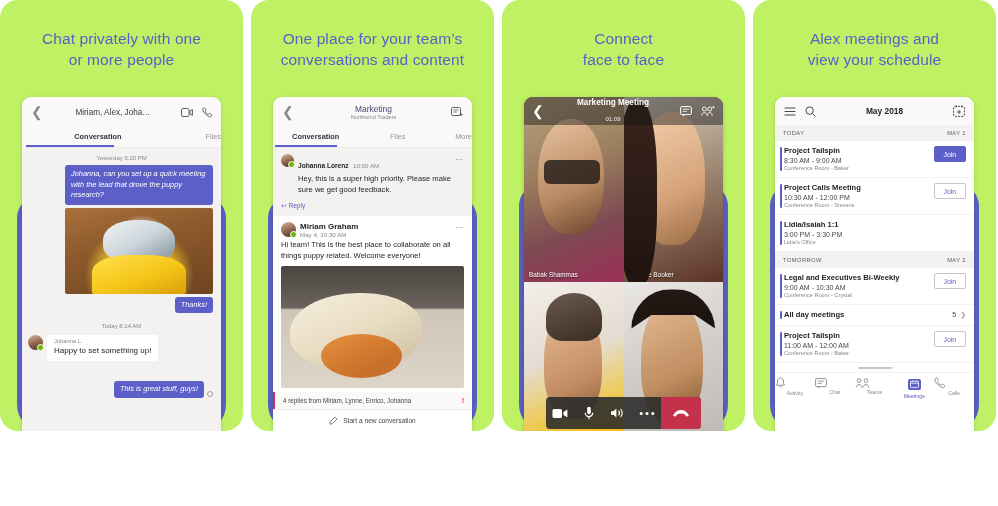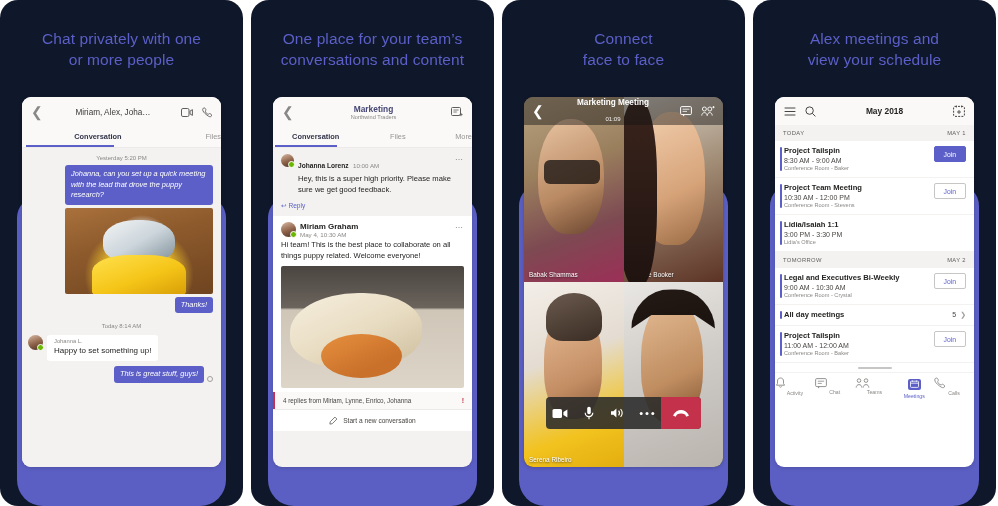--- a/index.html
+++ b/index.html
@@ -8,23 +8,23 @@
     background: #ffffff;
     font-family: "Liberation Sans", sans-serif;
     overflow: hidden;
   }
   .board { position: relative; width: 998px; height: 506px; display: flex; gap: 0; }
 
   
   .card {
     position: relative;
     width: 243px;
-    height: 506px;
+    height: 431px;
     margin-right: 8px;
-    background: #0f172a;
+    background: #bef264;
     border-radius: 18px;
     overflow: hidden;
     flex: 0 0 243px;
   }
   .card:last-child { margin-right: 0; }
 
   .headline {
     position: absolute; top: 28px; left: 10px; right: 10px;
     text-align: center;
     color: #5b5fc7;
@@ -58,21 +58,21 @@
 
   
   .navbar {
     height: 30px; background: #faf9f8;
     display: flex; align-items: center; padding: 0 9px;
     position: relative;
   }
   .nav-back { color: #8a8886; font-size: 14px; width: 14px; line-height: 1; }
   .nav-title-wrap { flex: 1; text-align: center; }
   .nav-title { font-size: 8.2px; color: #3b3a39; font-weight: 400; }
-  .nav-title.b { font-weight: 700; color: #464775; font-size: 8.4px; }
+  .nav-title.b { font-weight: 400; color: #464775; font-size: 8.4px; }
   .nav-sub { font-size: 5.6px; color: #8a8886; margin-top: .5px; }
   .nav-icons { display: flex; gap: 9px; align-items: center; color: #605e5c; }
 
   .tabs { height: 21px; background: #faf9f8; display: flex; position: relative;
           border-bottom: 1px solid #edebe9; }
   .tab { flex: 1; text-align: right; font-size: 7.4px; color: #979593; line-height: 20px; }
   .tab.active { color: #33344a; font-weight: 700; }
   .tab.active::after {
     content: ""; position: absolute; bottom: 0; height: 2px; background: #5b5fc7;
   }
@@ -310,21 +310,21 @@
         <div class="daystamp">Today 8:14 AM</div>
 
         <div class="msg-row">
           <div class="avatar"></div>
           <div class="msg-card">
             <div class="msg-name">Johanna L.</div>
             <div class="msg-text">Happy to set something up!</div>
           </div>
         </div>
 
-        <div class="bubble-row me" style="padding-top:5px">
+        <div class="bubble-row me" style="padding-top:20px">
           <div class="bubble small">This is great stuff, guys!</div>
           <div class="seen-dot"></div>
         </div>
 
       </div>
     </div>
   </div>
 
   <div class="card">
     <div class="headline">
@@ -523,21 +523,21 @@
         <div class="meta">
           <div class="ev-title">Project Tailspin</div>
           <div class="ev-time">8:30 AM - 9:00 AM</div>
           <div class="ev-loc">Conference Room - Baker</div>
         </div>
         <div class="join primary">Join</div>
       </div>
 
       <div class="ev">
         <div class="meta">
-          <div class="ev-title">Project Team Meeting</div>
+          <div class="ev-title">Project Calls Meeting</div>
           <div class="ev-time">10:30 AM - 12:00 PM</div>
           <div class="ev-loc">Conference Room - Stevens</div>
         </div>
         <div class="join">Join</div>
       </div>
 
       <div class="ev">
         <div class="meta">
           <div class="ev-title">Lidia/Isaiah 1:1</div>
           <div class="ev-time">3:00 PM - 3:30 PM</div>

